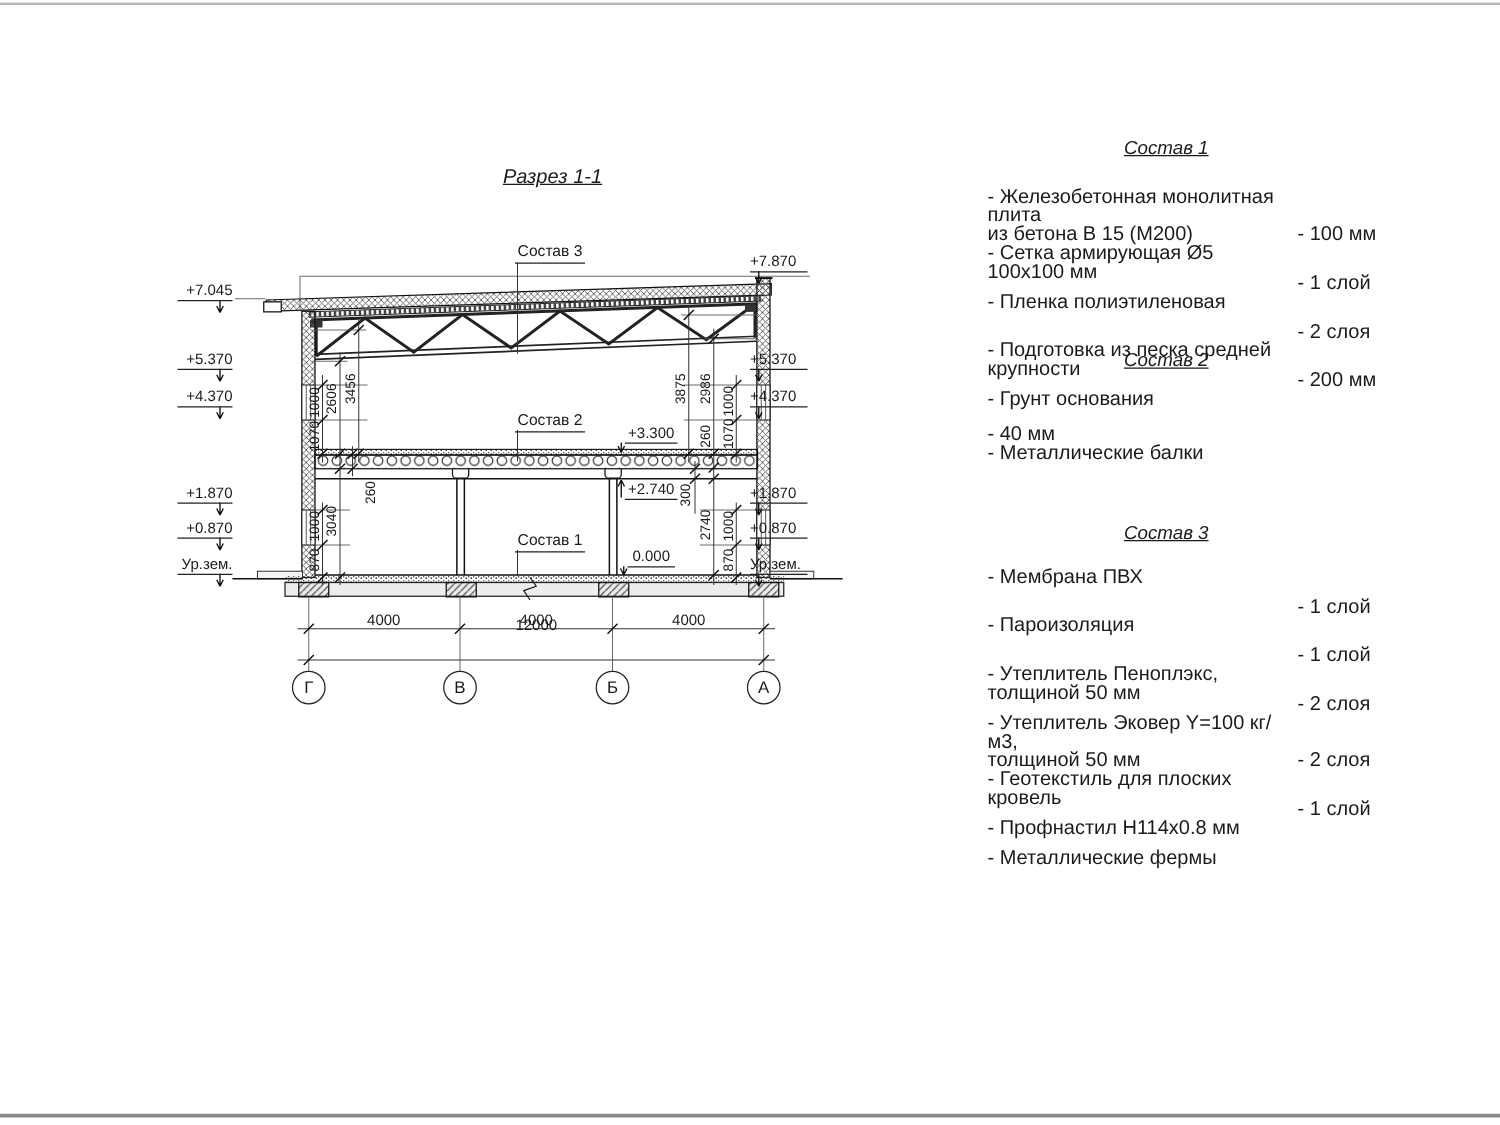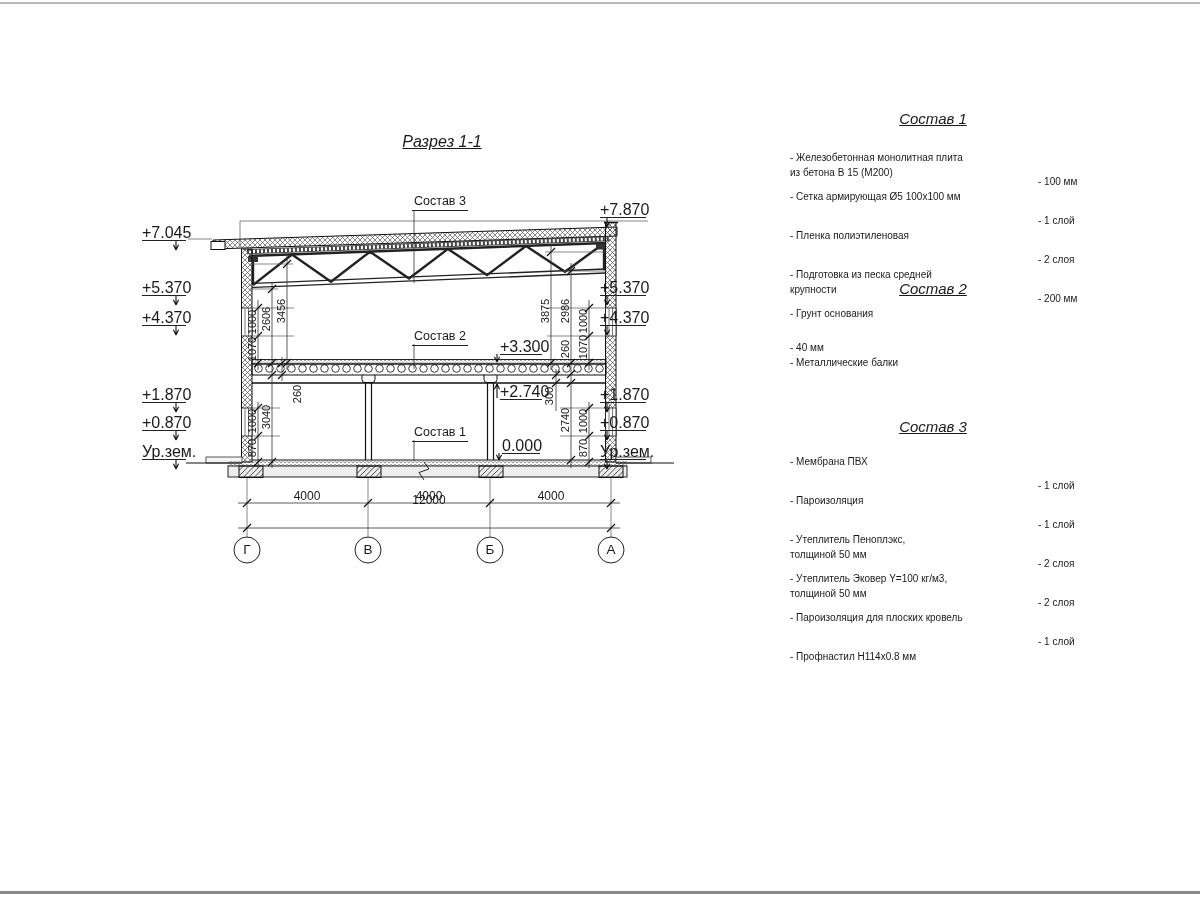--- a/index.html
+++ b/index.html
@@ -5,29 +5,29 @@
   html,body{margin:0;padding:0;background:#fff;}
   .page{position:relative;width:1200px;height:900px;background:#fff;overflow:hidden;
         font-family:"Liberation Sans","DejaVu Sans",sans-serif;color:#1a1a1a;}
   .edge{position:absolute;left:0;width:1200px;}
   .edge.top{top:2px;height:2px;background:#b9b9b9;}
   .edge.bottom{top:891px;height:3px;background:#8a8a8a;}
 
   .t{position:absolute;}
   .title{font-size:16px;font-style:italic;text-decoration:underline;text-align:center;}
   .callout{font-size:12.5px;line-height:13.5px;text-align:center;border-bottom:1px solid #222;padding-bottom:1px;}
-  .lev{font-size:16px;line-height:13px;border-bottom:1px solid #222;padding-bottom:1px;white-space:nowrap;}
+  .lev{font-size:12px;line-height:13px;border-bottom:1px solid #222;padding-bottom:1px;white-space:nowrap;}
   .lev.right{text-align:left;}
   .lev.left{text-align:right;}
   .vd{position:absolute;font-size:11px;white-space:nowrap;transform:translate(-50%,-50%) rotate(-90deg);}
   .hd{position:absolute;font-size:12px;white-space:nowrap;transform:translate(-50%,-50%);}
   .axl{position:absolute;width:26px;text-align:center;font-size:13.5px;}
 
   .spec-head{font-size:15px;font-style:italic;text-decoration:underline;text-align:center;}
-  .spec-list{position:absolute;width:322px;font-size:10px;line-height:15px;}
+  .spec-list{position:absolute;width:322px;font-size:16px;line-height:15px;}
   .spec-row{display:flex;}
   .spec-name{flex:1;white-space:pre-line;padding-right:4px;}
   .spec-value{width:74px;align-self:flex-end;white-space:nowrap;margin-top:24px;}
   svg{position:absolute;left:0;top:0;}
 </style>
 </head>
 <body>
 
 <div class="page">
   <div class="edge top"></div>
@@ -286,21 +286,25 @@
       <div class="spec-name">- Утеплитель Пеноплэкс,
   толщиной 50 мм</div>
       <div class="spec-value">- 2 слоя</div>
     </div>
     <div class="spec-row">
       <div class="spec-name">- Утеплитель Эковер Y=100 кг/м3,
   толщиной 50 мм</div>
       <div class="spec-value">- 2 слоя</div>
     </div>
     <div class="spec-row">
-      <div class="spec-name">- Пароизоляция для плоских кровель</div>
+      <div class="spec-name">- Геотекстиль для плоских кровель</div>
       <div class="spec-value">- 1 слой</div>
     </div>
     <div class="spec-row">
       <div class="spec-name">- Профнастил Н114х0.8 мм</div>
       <div class="spec-value"></div>
     </div>
+    <div class="spec-row">
+      <div class="spec-name">- Металлические фермы</div>
+      <div class="spec-value"></div>
+    </div>
   </div>
 </div>
 
 </body></html>

